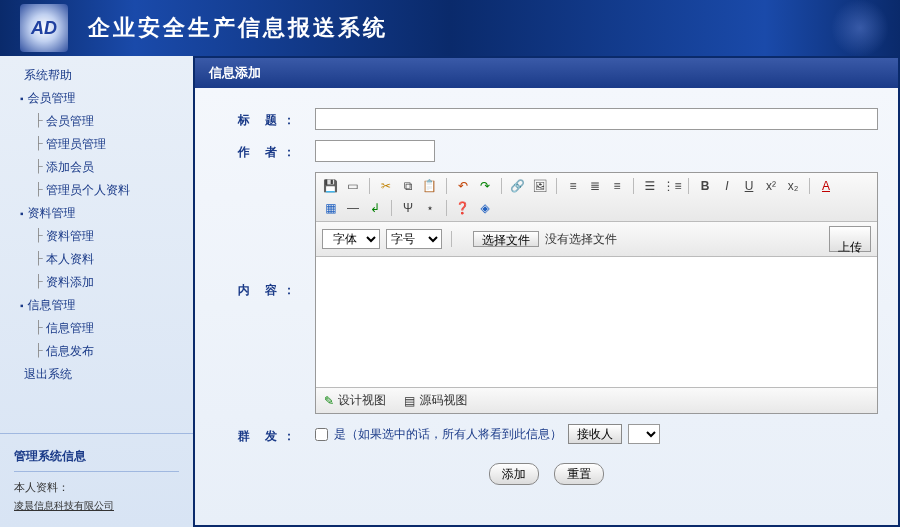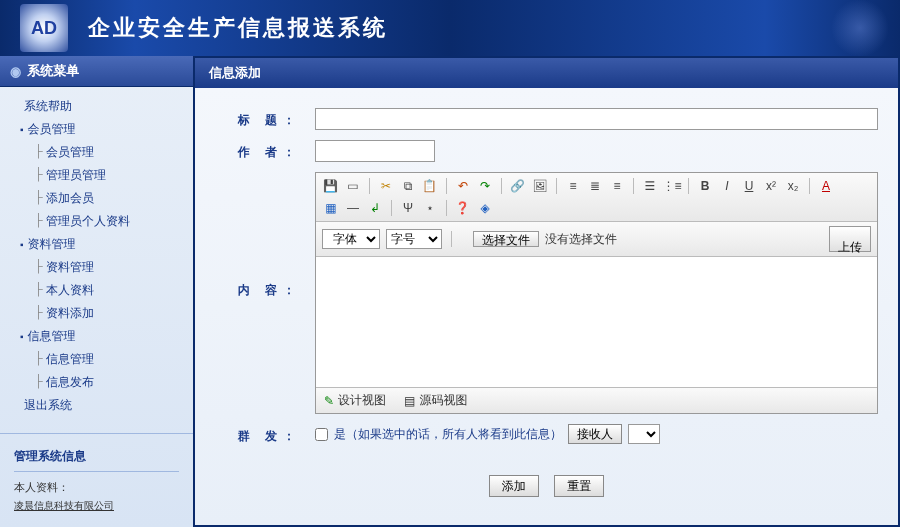--- a/index.html
+++ b/index.html
@@ -1,18 +1,18 @@
 <!DOCTYPE html>
 <html><head>
 <meta charset="utf-8">
 <style>
 * { box-sizing: border-box; margin: 0; padding: 0; }
 body { font-family: "Microsoft YaHei", SimSun, Arial, sans-serif; font-size: 12px; background: #0a2a6b; width: 900px; height: 527px; overflow: hidden; }
 .header { height: 56px; background: linear-gradient(to right, #0a2a6b 0%, #1a4aaa 15%, #0a2a6b 50%, #1a4aaa 85%, #0a2a6b 100%); display: flex; align-items: center; padding-left: 20px; position: relative; }
-.logo { width: 48px; height: 48px; background: radial-gradient(ellipse at center, #fff 0%, #c0d0f0 40%, #3050a0 100%); border-radius: 4px; display: flex; align-items: center; justify-content: center; color: #2040a0; font-weight: bold; font-size: 18px; }
+.logo { width: 48px; height: 48px; background: radial-gradient(ellipse at center, #fff 0%, #c0d0f0 40%, #3050a0 100%); border-radius: 4px; display: flex; align-items: center; justify-content: center; color: #2040a0; font-weight: bold; font-size: 18px; font-style: italic; }
 .header-title { color: #fff; font-size: 22px; font-weight: bold; margin-left: 20px; letter-spacing: 3px; }
 .header-ornament { position: absolute; right: 10px; top: 0; width: 60px; height: 56px; background: radial-gradient(circle at center, #6080d0 0%, transparent 70%); opacity: 0.5; }
 .main { display: flex; height: calc(100% - 56px); }
 .sidebar { width: 195px; background: linear-gradient(to bottom, #e8eff8 0%, #d8e4f4 100%); border-right: 2px solid #0a2a6b; display: flex; flex-direction: column; }
 .sidebar-title { background: linear-gradient(to bottom, #4a6ab8 0%, #2a4a98 100%); color: #fff; padding: 6px 10px; font-size: 13px; font-weight: bold; border-bottom: 1px solid #0a2a6b; display: flex; align-items: center; }
 .sidebar-title::before { content: "◉"; margin-right: 6px; color: #b0c8f0; }
 .tree { padding: 8px 4px; color: #1a3a88; flex: 1; }
 .tree-item { padding: 3px 4px 3px 20px; cursor: pointer; position: relative; }
 .tree-group { padding-left: 12px; }
 .tree-group-title { padding: 3px 4px; cursor: pointer; }
@@ -42,34 +42,33 @@
 .file-text { font-size: 12px; color: #333; }
 .upload-btn { height: 16px; font-size: 12px; border: 1px solid #999; background: linear-gradient(to bottom, #fff, #e0e0e0); padding: 12px 8px; cursor: pointer; margin-left: auto; }
 .editor-canvas { height: 130px; background: #fff; }
 .editor-tabs { border-top: 1px solid #bbb; padding: 4px 8px; display: flex; gap: 18px; align-items: center; background: linear-gradient(to bottom, #fafafa, #e8e8e8); font-size: 12px; }
 .editor-tab { cursor: pointer; color: #333; display: flex; align-items: center; gap: 4px; }
 .send-row { display: flex; align-items: center; gap: 6px; }
 .hint { color: #1a3a88; font-size: 12px; }
 .btn { height: 22px; font-size: 12px; border: 1px solid #888; background: linear-gradient(to bottom, #fff, #dcdcdc); padding: 0 12px; cursor: pointer; }
 .btn-small { height: 20px; padding: 0 8px; }
 .submit-row { text-align: center; padding-top: 8px; }
-.submit-row .btn { margin: 12px 6px; }
+.submit-row .btn { margin: 0 6px; border-radius: 10px; }
 </style>
 </head>
 <body>
 
 <div class="header">
   <div class="logo">AD</div>
   <div class="header-title">企业安全生产信息报送系统</div>
   <div class="header-ornament"></div>
 </div>
 
 <div class="main">
   <div class="sidebar">
-    <div class="sidebar-title">系统菜单</div>
     <div class="tree">
       <div class="tree-item">系统帮助</div>
       <div class="tree-group">
         <div class="tree-group-title">会员管理</div>
         <div class="tree-child">会员管理</div>
         <div class="tree-child">管理员管理</div>
         <div class="tree-child">添加会员</div>
         <div class="tree-child">管理员个人资料</div>
       </div>
       <div class="tree-group">

